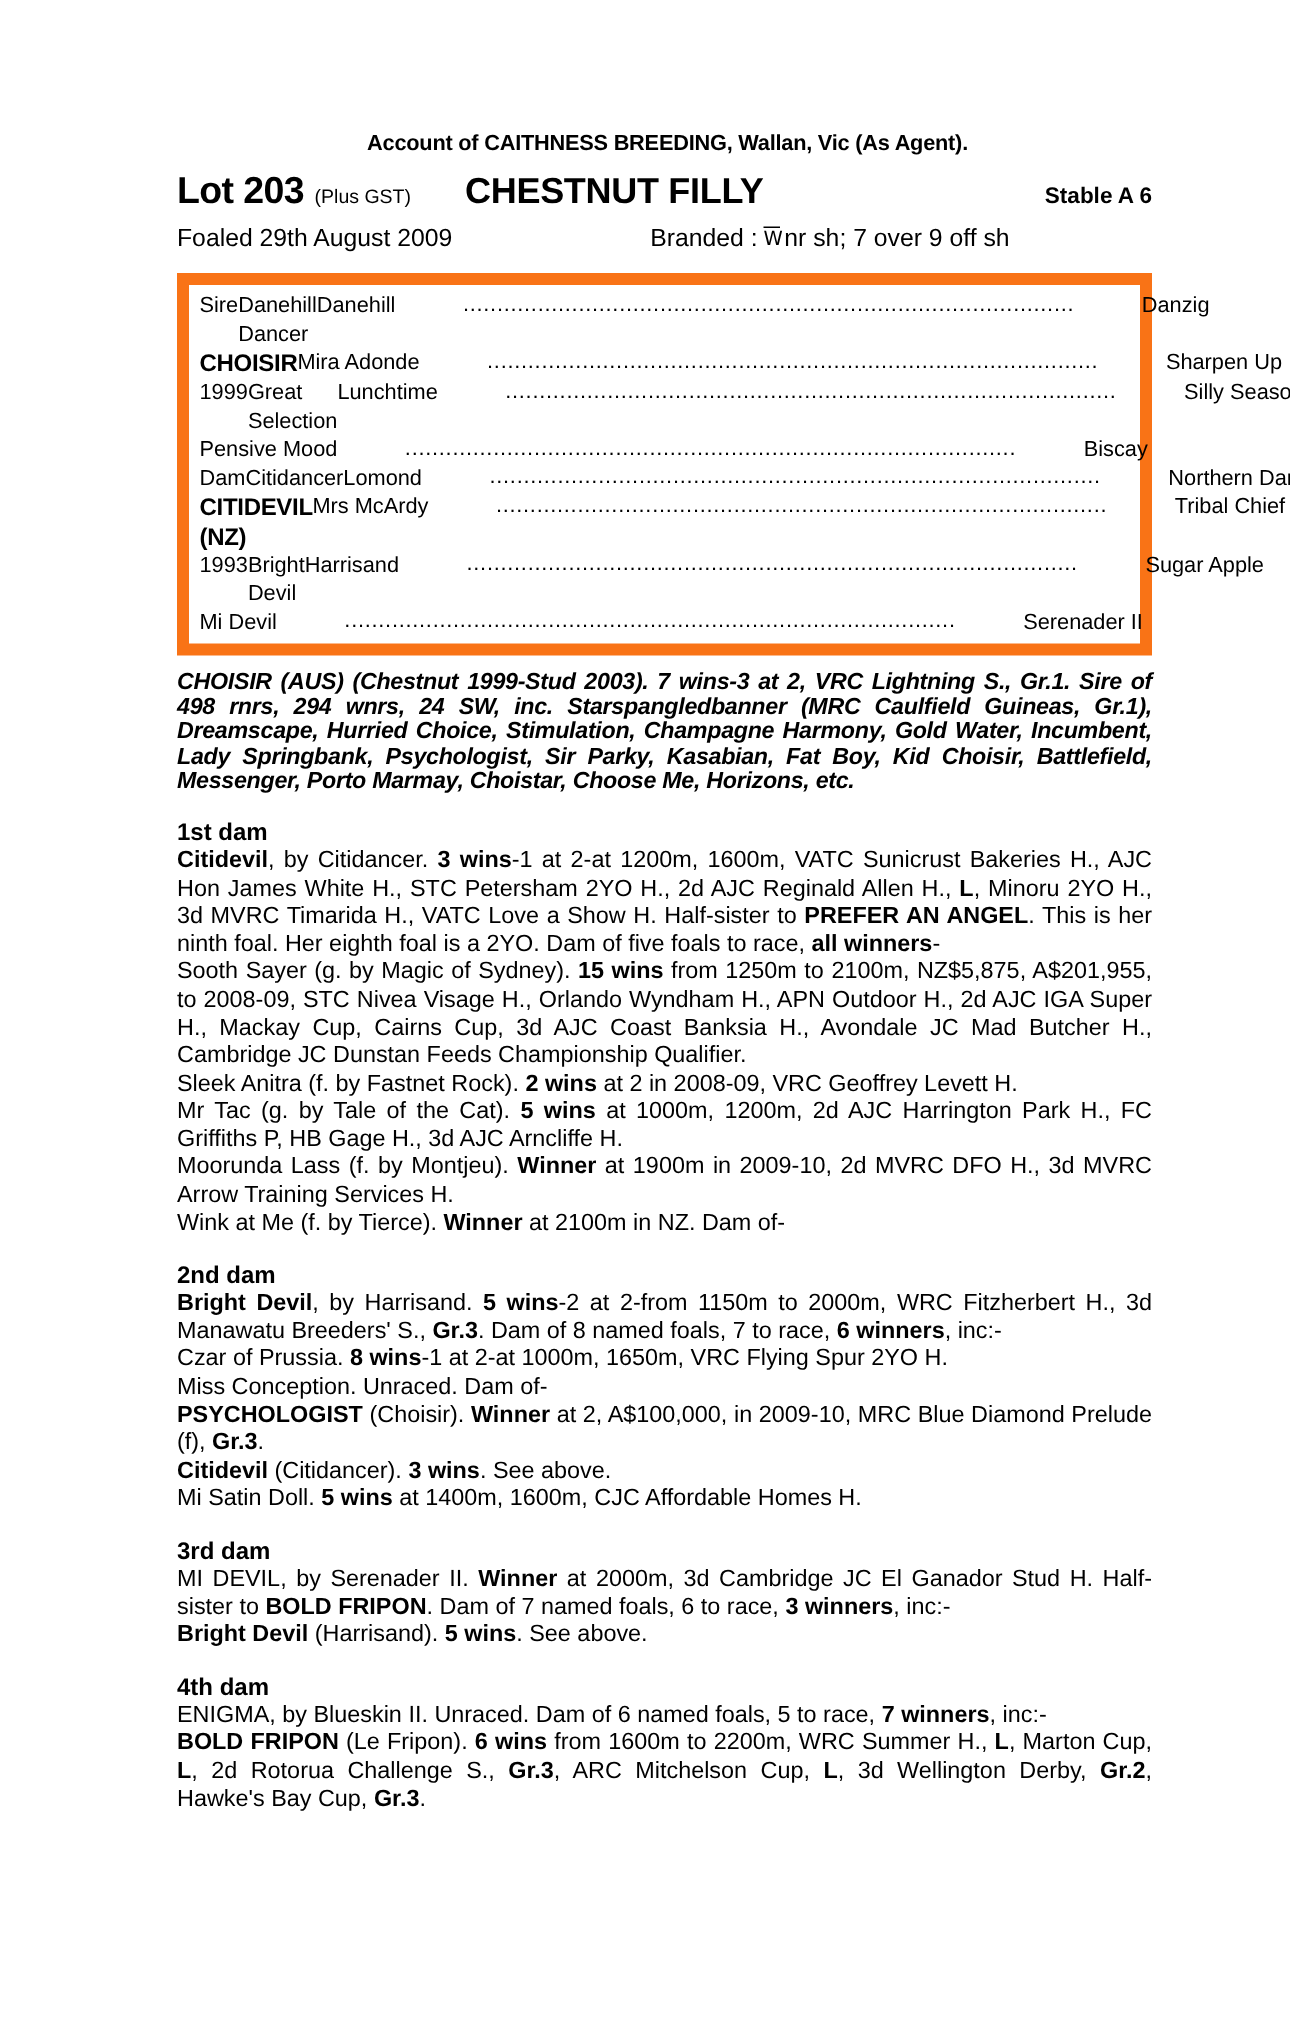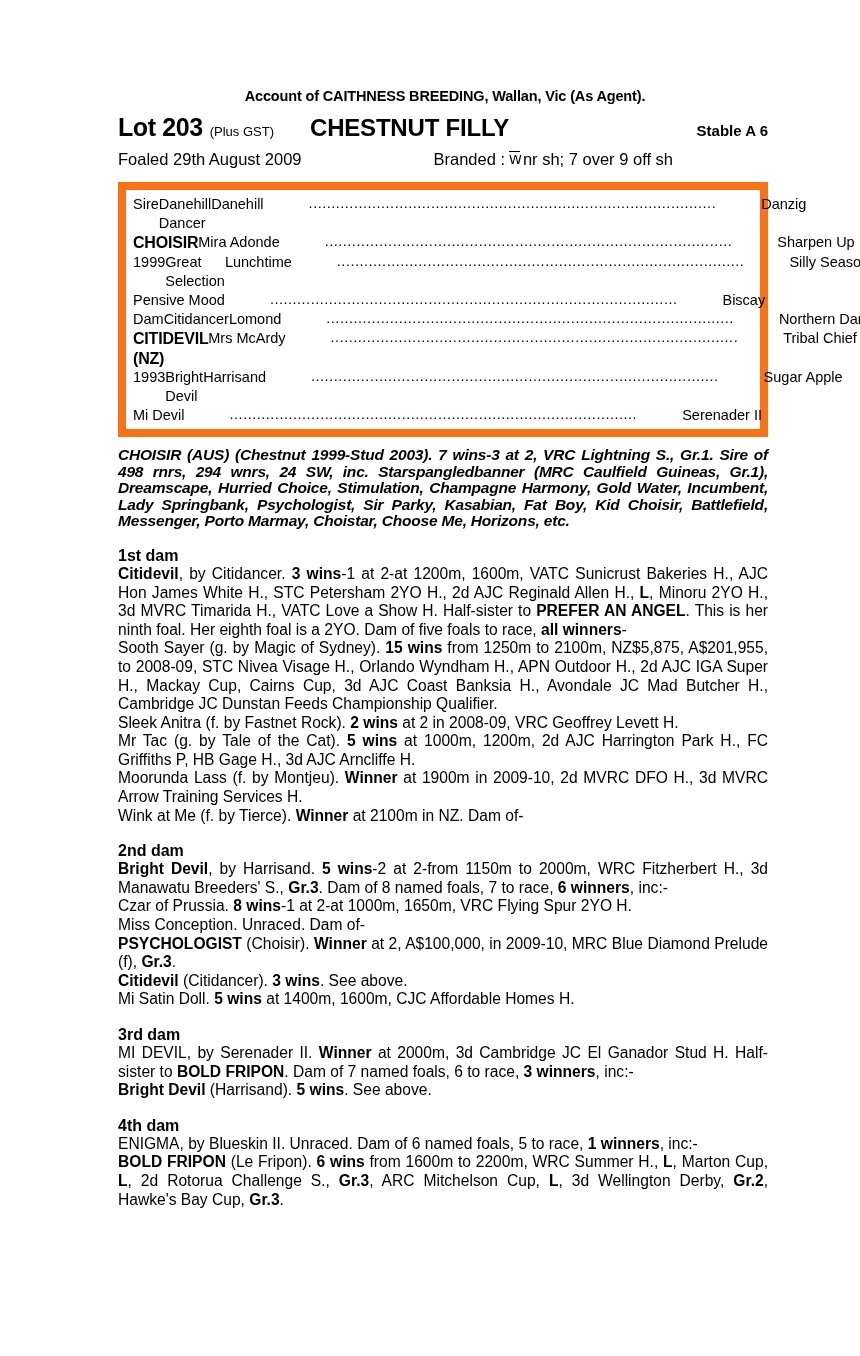--- a/index.html
+++ b/index.html
@@ -239,17 +239,17 @@
   </div>
 
   <div class="damhead">3rd dam</div>
   <div class="blk">
     <p class="e h1" id="d3main">MI DEVIL, by Serenader II. <b class="nb-b">Winner</b> at 2000m, 3d Cambridge JC El Ganador Stud H. Half-sister to <b class="nb-b">BOLD FRIPON</b>. Dam of 7 named foals, 6 to race, <b class="nb-b">3 winners</b>, inc:-</p>
     <p class="e ind1" id="d3e"><b class="nb-b">Bright Devil</b> (Harrisand). <b class="nb-b">5 wins</b>. See above.</p>
   </div>
 
   <div class="damhead">4th dam</div>
   <div class="blk">
-    <p class="e" id="d4main">ENIGMA, by Blueskin II. Unraced. Dam of 6 named foals, 5 to race, <b class="nb-b">1 winners</b>, inc:-</p>
+    <p class="e" id="d4main">ENIGMA, by Blueskin II. Unraced. Dam of 6 named foals, 5 to race, <b class="nb-b">7 winners</b>, inc:-</p>
     <p class="e h3" id="d4e"><b class="nb-b">BOLD FRIPON</b> (Le Fripon). <b class="nb-b">6 wins</b> from 1600m to 2200m, WRC Summer H., <b class="nb-b">L</b>, Marton Cup, <b class="nb-b">L</b>, 2d Rotorua Challenge S., <b class="nb-b">Gr.3</b>, ARC Mitchelson Cup, <b class="nb-b">L</b>, 3d Wellington Derby, <b class="nb-b">Gr.2</b>, Hawke's Bay Cup, <b class="nb-b">Gr.3</b>.</p>
   </div>
 
 </div>
 
 </body></html>

